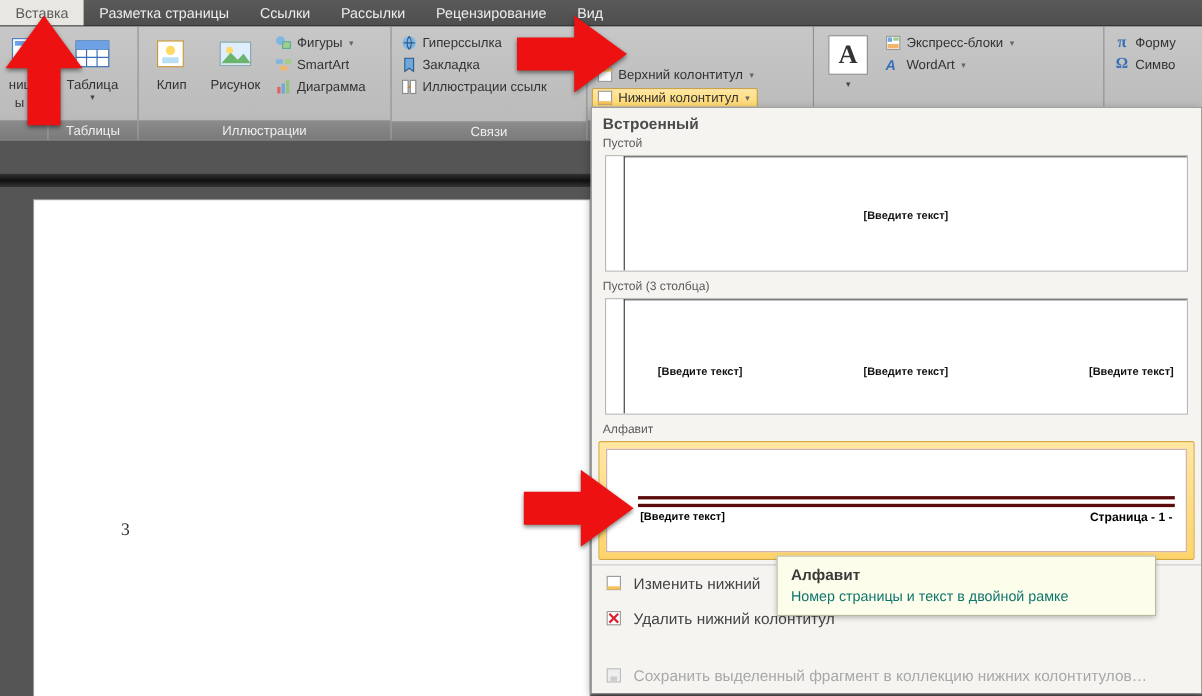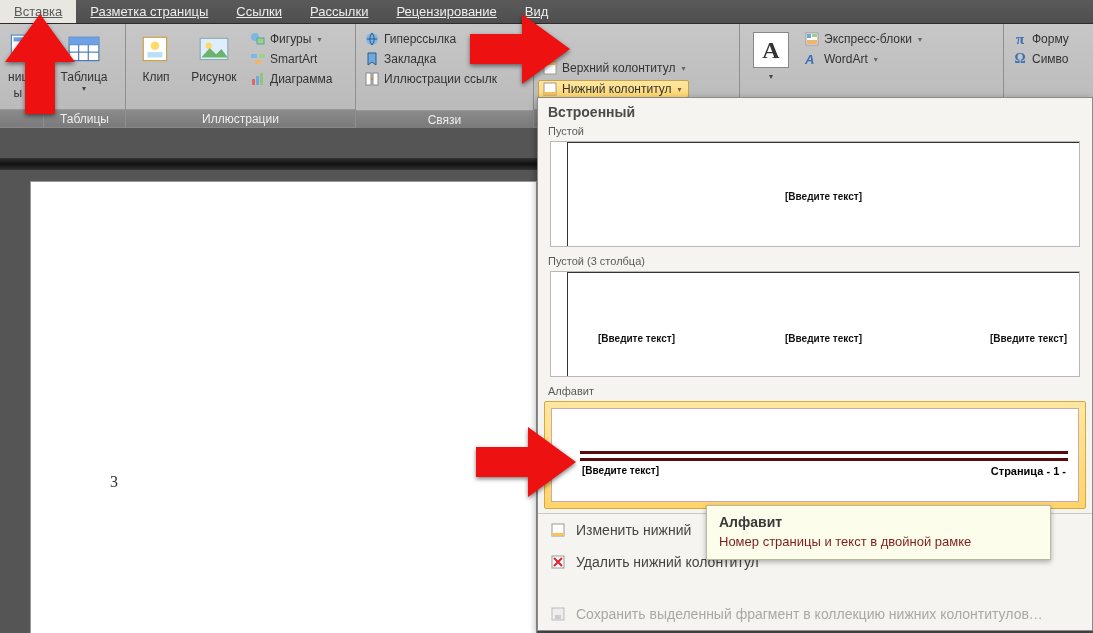--- a/index.html
+++ b/index.html
@@ -1,20 +1,20 @@
 <!DOCTYPE html>
 <html><head>
 <meta charset="utf-8">
 <style>
   * { box-sizing: border-box; margin: 0; padding: 0; }
   body { font-family: "Segoe UI", Tahoma, Arial, sans-serif; font-size: 13px; background: #555; width: 1093px; height: 633px; position: relative; overflow: hidden; }
   
   
   .tabbar { height: 24px; background: linear-gradient(#5a5a5a,#4e4e4e); display: flex; align-items: stretch; color: #eee; font-size: 13px; border-bottom: 1px solid #2c2c2c; }
-  .tab { padding: 0 14px; display: flex; align-items: center; cursor: pointer; text-decoration: underline; }
+  .tab { padding: 0 14px; display: flex; align-items: center; cursor: pointer; }
   .tab.active { background: #e9e7e2; color: #5b5b5b; font-weight: 400; }
   
   
   .ribbon { height: 104px; background: linear-gradient(#c7c7c7,#b8b8b8); display: flex; border-bottom: 1px solid #888; }
   .group { border-right: 1px solid #8f8f8f; display: flex; flex-direction: column; }
   .group-body { flex: 1; display: flex; align-items: flex-start; padding: 4px 4px 0 4px; gap: 2px; }
   .group-label { height: 18px; font-size: 12px; color: #eee; text-align: center; background: linear-gradient(#8b8b8b,#7a7a7a); border-top: 1px solid #999; line-height: 18px; }
   
   .bigv { display: flex; flex-direction: column; align-items: center; width: 60px; padding-top: 4px; cursor: pointer; }
   .bigv .biglabel { font-size: 12px; color: #333; text-align: center; line-height: 14px; margin-top: 2px; }
@@ -50,21 +50,21 @@
   .preview .txt { position: absolute; font-weight: 700; font-size: 10px; color: #111; }
   
   .gallery-sel { margin: 0 6px 0; padding: 6px; background: linear-gradient(#ffe7a2,#ffd46a); border: 1px solid #d6a93f; border-radius: 2px; }
   .gallery-sel .preview2 { background: #fff; border: 1px solid #caa; height: 94px; position: relative; padding: 0 28px; }
   .preview2 .bar { position: absolute; left: 28px; right: 10px; top: 42px; height: 10px; border-top: 3px solid #5a0b0b; border-bottom: 3px solid #5a0b0b; }
   .preview2 .lbl1 { position: absolute; left: 30px; top: 56px; font-size: 10px; font-weight: 700; }
   .preview2 .lbl2 { position: absolute; right: 12px; top: 56px; font-size: 11px; font-weight: 700; }
   
   .tooltip { position: absolute; left: 706px; top: 505px; width: 345px; background: #fdfdeb; border: 1px solid #b9b9a0; box-shadow: 0 2px 5px rgba(0,0,0,.3); padding: 8px 12px 10px; z-index: 50; }
   .tooltip .tt-title { font-weight: 700; font-size: 14px; color: #3a3a3a; margin-bottom: 4px; }
-  .tooltip .tt-body { font-size: 13px; color: #7f1d1d; }
+  .tooltip .tt-body { font-size: 13px; color: #0f766e; }
   
   .panel-foot { border-top: 1px solid #c9c9c9; margin-top: 4px; }
   .footrow { display: flex; align-items: center; gap: 8px; padding: 6px 10px; font-size: 14px; color: #444; cursor: pointer; }
   .footrow.disabled { color: #a8a8a8; margin-top: 20px; }
   .footrow .ic { width: 20px; height: 20px; }
 </style>
 </head>
 <body>
 
 <div class="tabbar">

